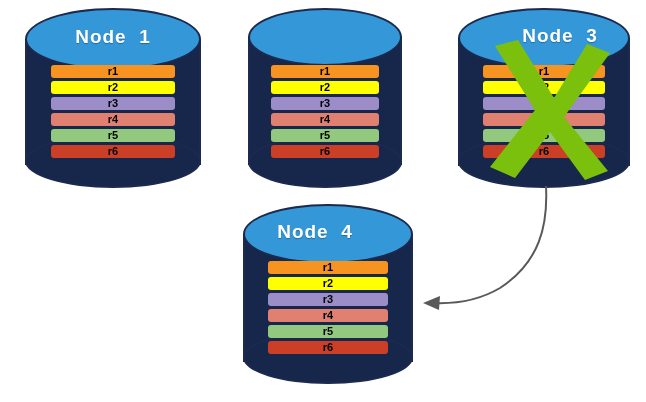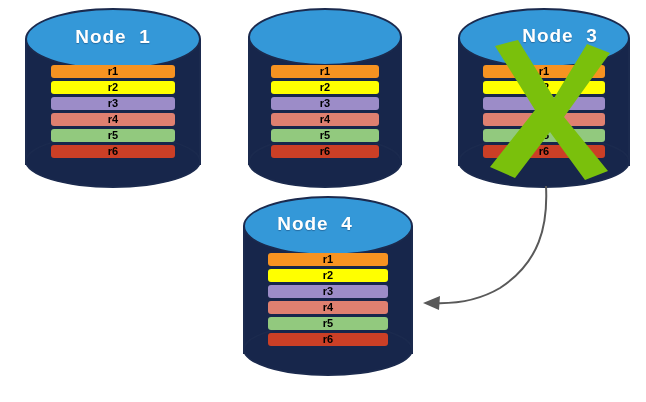--- a/index.html
+++ b/index.html
@@ -117,21 +117,21 @@
       <div class="row" style="background:#cb3f26;height:13px;font-size:11px;">r6</div>
     </div>
 
     <svg class="x-mark" style="left:24px;top:32px;" width="130" height="140" viewBox="0 0 130 140">
       <g fill="#7ac00c">
         <polygon points="13,6 36,0 72,58 105,4 128,13 82,77 126,131 103,140 68,92 33,138 8,127 53,70"></polygon>
       </g>
     </svg>
   </div>
 
-  <div class="node" style="left:243px;top:196px;width:144px;height:180px;">
+  <div class="node" style="left:243px;top:204px;width:144px;height:180px;">
     <div class="cyl-top" style="width:170px;height:60px;"></div>
     <div class="cyl-body" style="top:30px;width:170px;height:128px;"></div>
     <div class="cyl-bottom" style="top:127px;width:170px;height:53px;"></div>
     <div class="node-title" style="top:17px;font-size:19px;">Node  4</div>
     <div class="rows" style="left:25px;top:57px;width:120px;gap:3px;">
       <div class="row" style="background:#f79321;height:13px;font-size:11px;">r1</div>
       <div class="row" style="background:#ffff00;height:13px;font-size:11px;">r2</div>
       <div class="row" style="background:#9c8cc8;height:13px;font-size:11px;">r3</div>
       <div class="row" style="background:#df8070;height:13px;font-size:11px;">r4</div>
       <div class="row" style="background:#92c97e;height:13px;font-size:11px;">r5</div>

